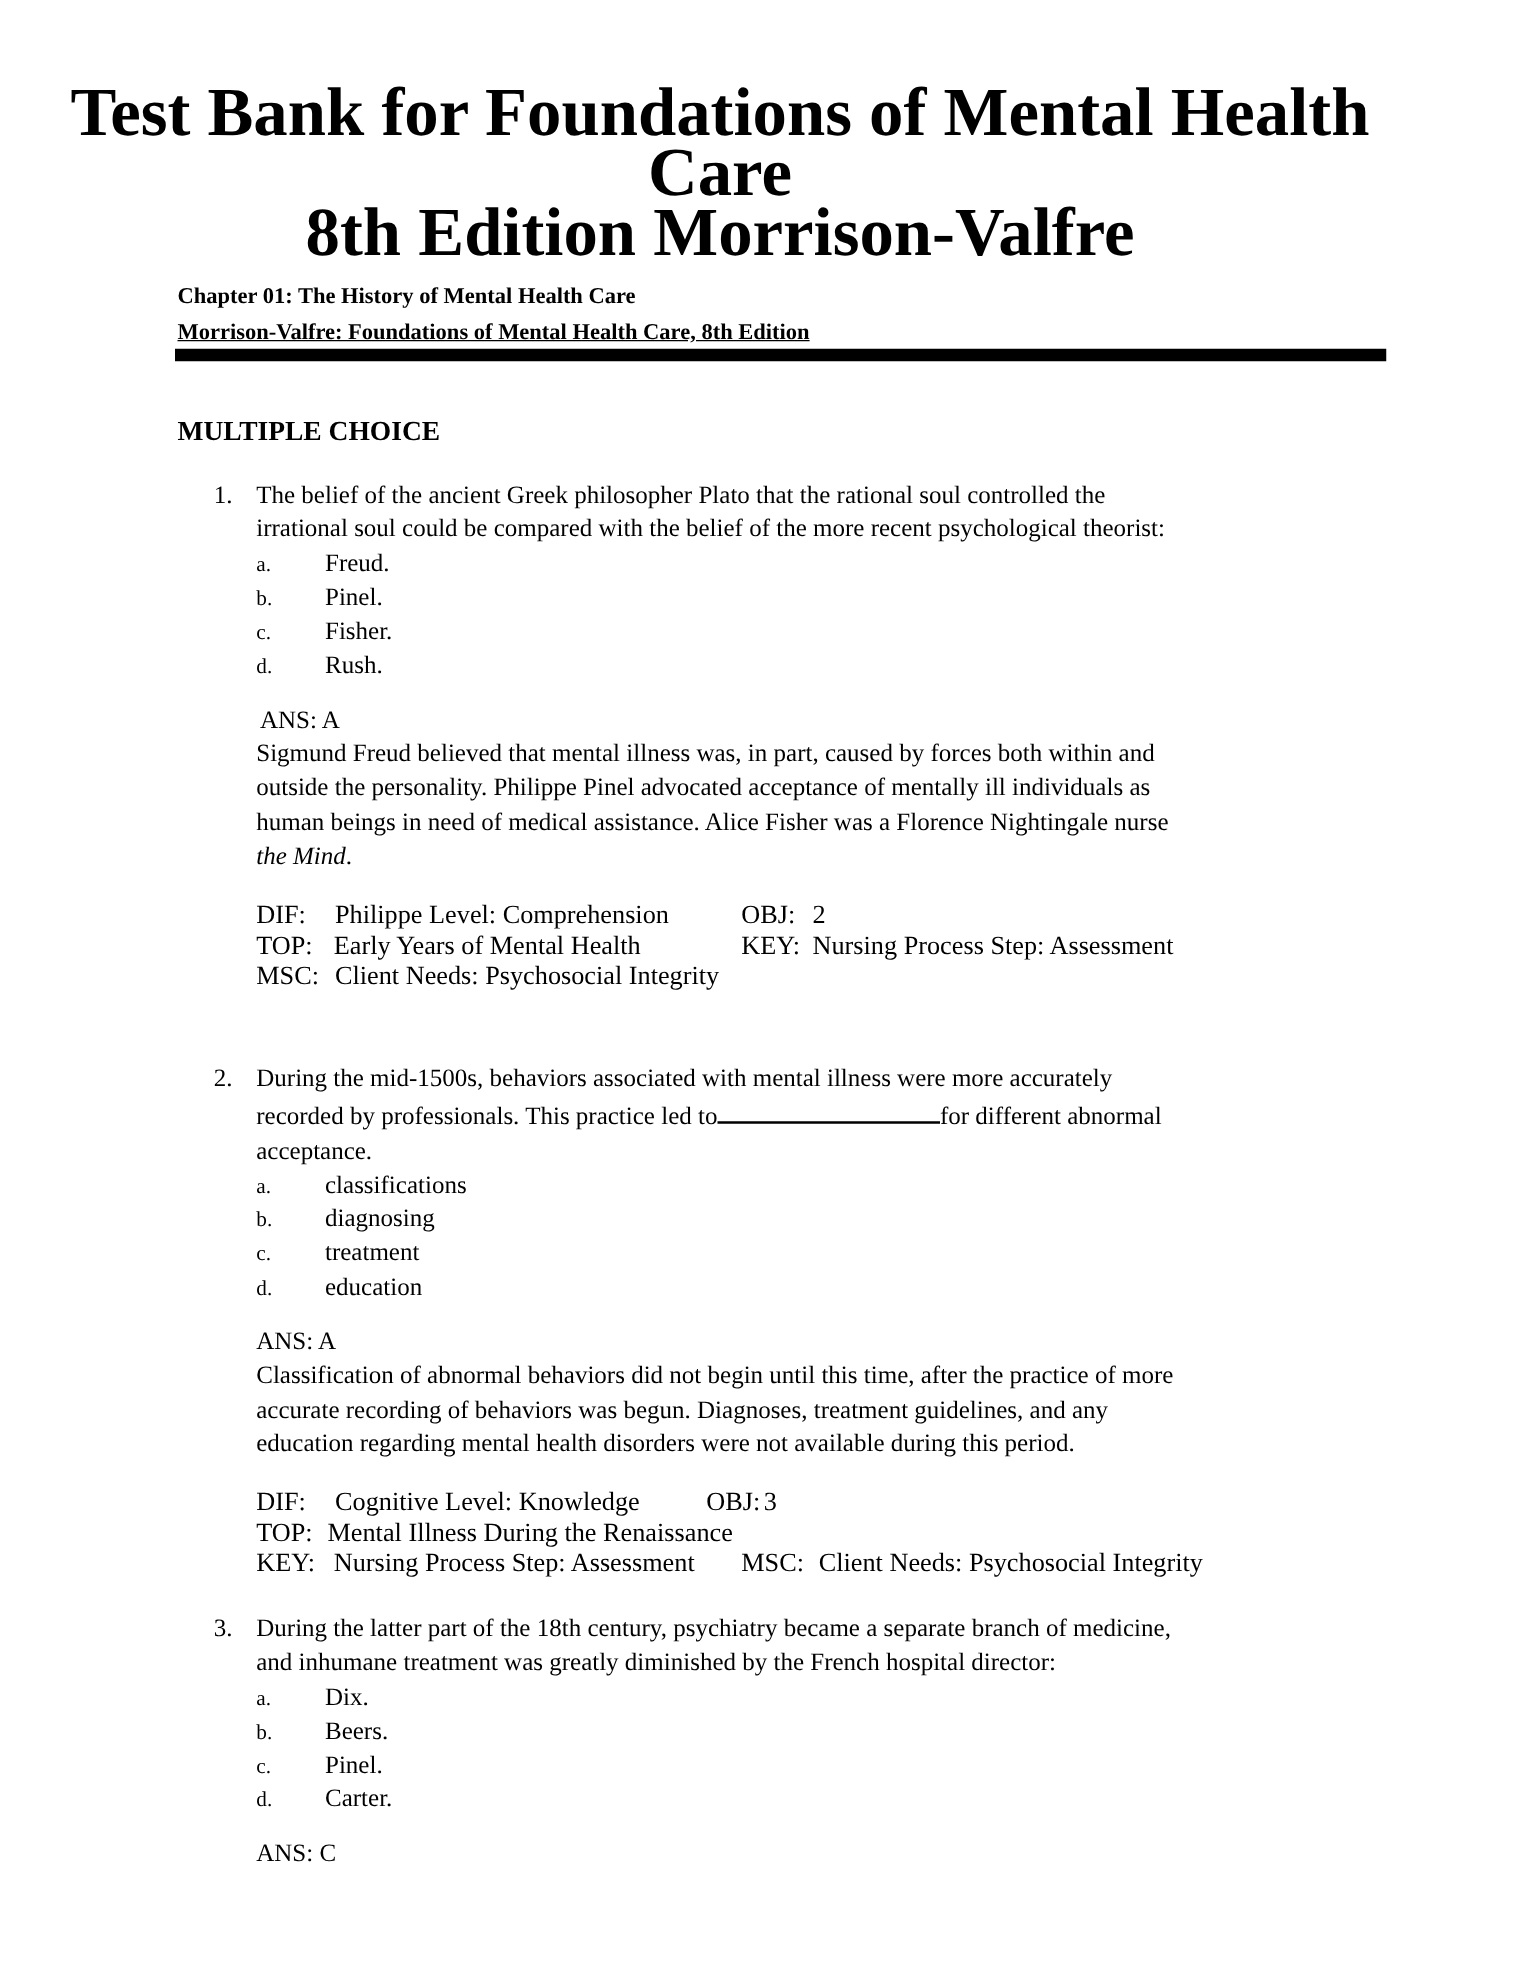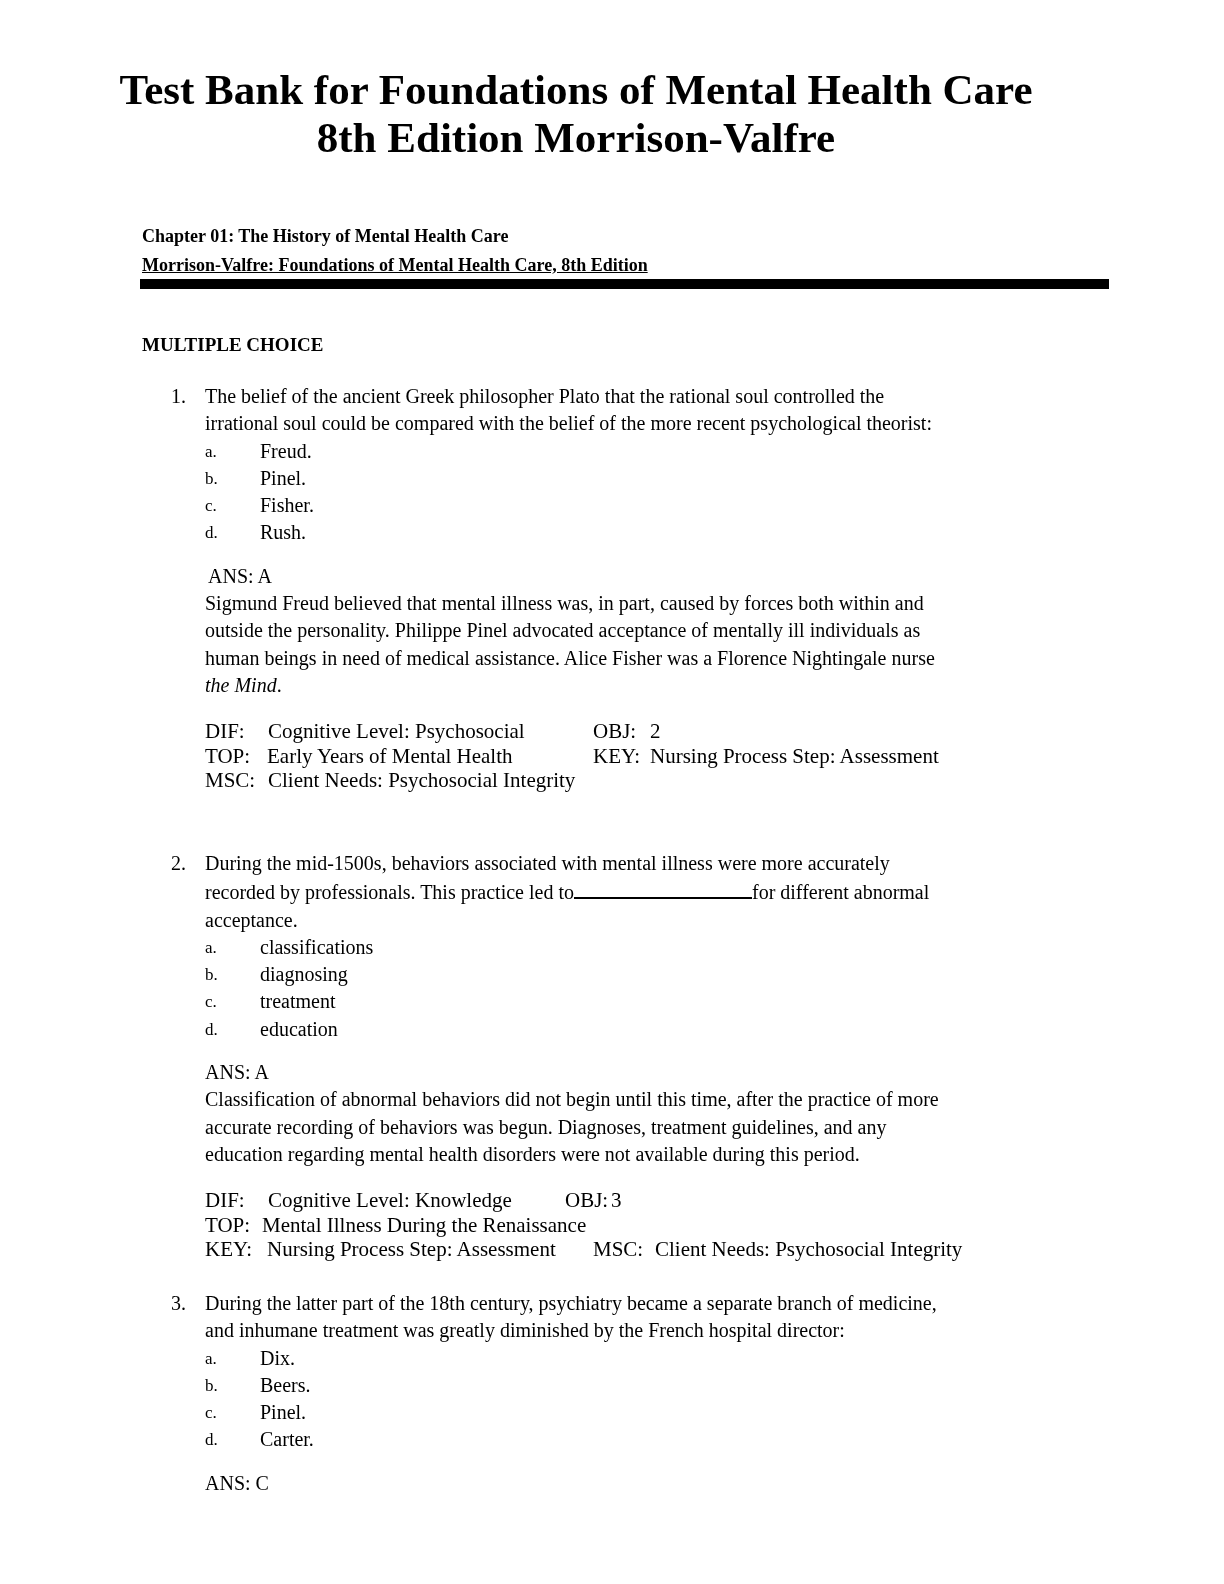--- a/index.html
+++ b/index.html
@@ -2,32 +2,32 @@
 <html><head>
 <meta charset="utf-8">
 <style>
   html, body { margin: 0; padding: 0; background: #ffffff; }
   body {
     width: 1224px; height: 1584px; position: relative; overflow: hidden;
     font-family: "Liberation Serif", "DejaVu Serif", serif; color: #000;
   }
   .title {
     position: absolute; left: 0; width: 1152px; top: 66px;
-    text-align: center; font-weight: bold; font-size: 43px; line-height: 48px;
+    text-align: center; font-weight: bold; font-size: 55px; line-height: 48px;
   }
   .chapter {
     position: absolute; left: 142px; top: 222px;
     font-weight: bold; font-size: 18px; line-height: 29px;
   }
   .rule {
     position: absolute; left: 140px; top: 279px; width: 969px; height: 10px; background: #000;
   }
   .section {
     position: absolute; left: 142px; top: 333px;
-    font-weight: bold; font-size: 19px; line-height: 24px;
+    font-weight: bold; font-size: 22px; line-height: 24px;
   }
   .q { position: absolute; left: 0; width: 1224px; font-size: 20px; line-height: 27.3px; }
   .qnum { position: absolute; left: 171px; }
   .qtext { position: absolute; left: 205px; width: 905px; }
   .choices { margin: 0; padding: 0; list-style: none; }
   .choice { position: relative; height: 27.3px; }
   .choice .letter { position: absolute; left: 0; font-size: 17px; }
   .choice .ctext { position: absolute; left: 35px; margin-left: 20px; }
   .ans { margin-top: 16px; }
   .rationale { }
@@ -82,21 +82,21 @@
     <div class="ans" style="padding-left:3px;">ANS: A</div>
     <div class="rationale">
       <div>Sigmund Freud believed that mental illness was, in part, caused by forces both within and</div>
       <div>outside the personality. Philippe Pinel advocated acceptance of mentally ill individuals as</div>
       <div>human beings in need of medical assistance. Alice Fisher was a Florence Nightingale nurse</div>
       <div><i>the Mind</i><span>.</span></div>
     </div>
     <div class="meta">
       <div class="meta-row">
         <span style="left:0">DIF:</span>
-        <span style="left:63px">Cognitive Level: Psychosocial</span>
+        <span style="left:63px">Philippe Level: Comprehension</span>
         <span style="left:388px">OBJ:</span>
         <span style="left:445px">2</span>
       </div>
       <div class="meta-row">
         <span style="left:0">TOP:</span>
         <span style="left:62px">Early Years of Mental Health</span>
         <span style="left:388px">KEY:</span>
         <span style="left:445px">Nursing Process Step: Assessment</span>
       </div>
       <div class="meta-row">

